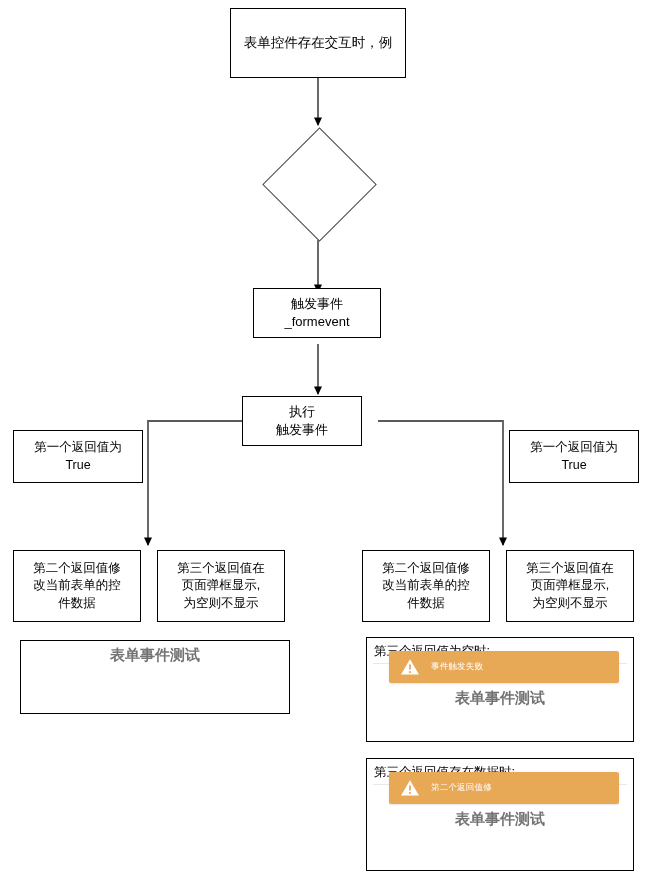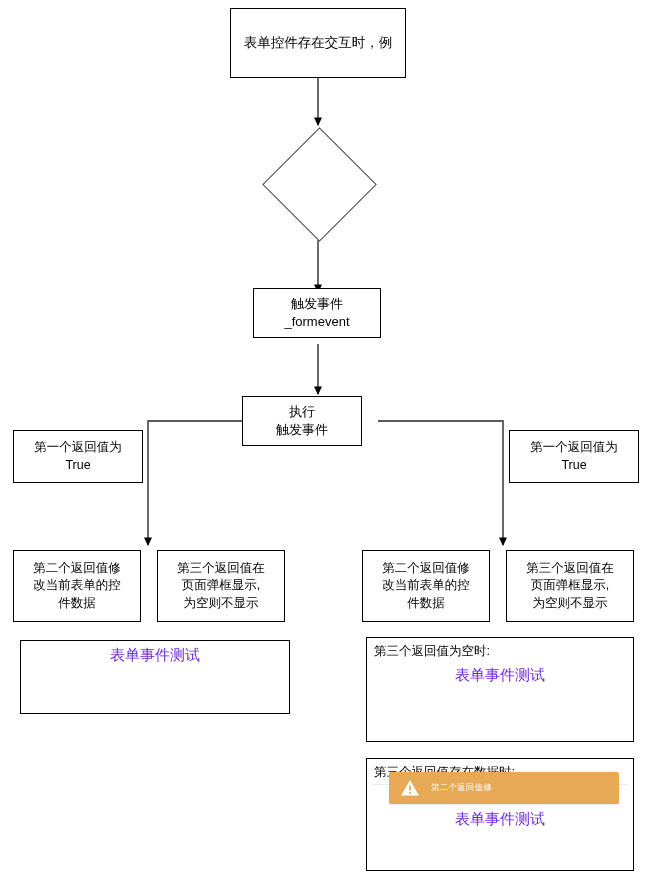--- a/index.html
+++ b/index.html
@@ -110,22 +110,22 @@
   .toast-msg {
     font-size: 8.5px;
     color: #ffffff;
     margin-left: 11px;
     letter-spacing: 0.2px;
     white-space: nowrap;
   }
   .shot-title {
     text-align: center;
     font-size: 15px;
-    font-weight: normal;
-    color: #6d28d9;
+    font-weight: bold;
+    color: #737373;
     padding: 6px 0 0 0;
     white-space: nowrap;
   }
 
   #shot-blue  { left: 20px;  top: 640px; width: 270px; height: 74px; }
   #shot-warn1 { left: 366px; top: 637px; width: 268px; height: 105px; }
   #shot-warn2 { left: 366px; top: 758px; width: 268px; height: 113px; }
 
   #shot-blue .toast { margin-top: -13px; }
   #shot-blue .shot-title { padding-top: 5px; }
@@ -202,20 +202,33 @@
   <span class="ln">页面弹框显示,</span>
   <span class="ln">为空则不显示</span>
 </div>
 
 <div class="shot" id="shot-blue">
   <div class="shot-title">表单事件测试</div>
 </div>
 
 <div class="shot" id="shot-warn1">
   <div class="shot-caption">第三个返回值为空时:</div>
+  <div class="toast-wrap">
+    <div class="toast-strip"></div>
+    <div class="toast warn">
+      <span class="toast-icon">
+        <svg width="20" height="20" viewBox="0 0 20 20" xmlns="http://www.w3.org/2000/svg">
+          <path d="M10 2.2 L19 17.6 L1 17.6 Z" fill="#ffffff"></path>
+          <rect x="9.1" y="7.2" width="1.8" height="5.6" rx="0.8" fill="#e8a957"></rect>
+          <circle cx="10" cy="15.1" r="1.1" fill="#e8a957"></circle>
+        </svg>
+      </span>
+      <span class="toast-msg">事件触发失败</span>
+    </div>
+  </div>
   <div class="shot-title">表单事件测试</div>
 </div>
 
 <div class="shot" id="shot-warn2">
   <div class="shot-caption">第三个返回值存在数据时:</div>
   <div class="toast-wrap">
     <div class="toast-strip"></div>
     <div class="toast warn">
       <span class="toast-icon">
         <svg width="20" height="20" viewBox="0 0 20 20" xmlns="http://www.w3.org/2000/svg">

